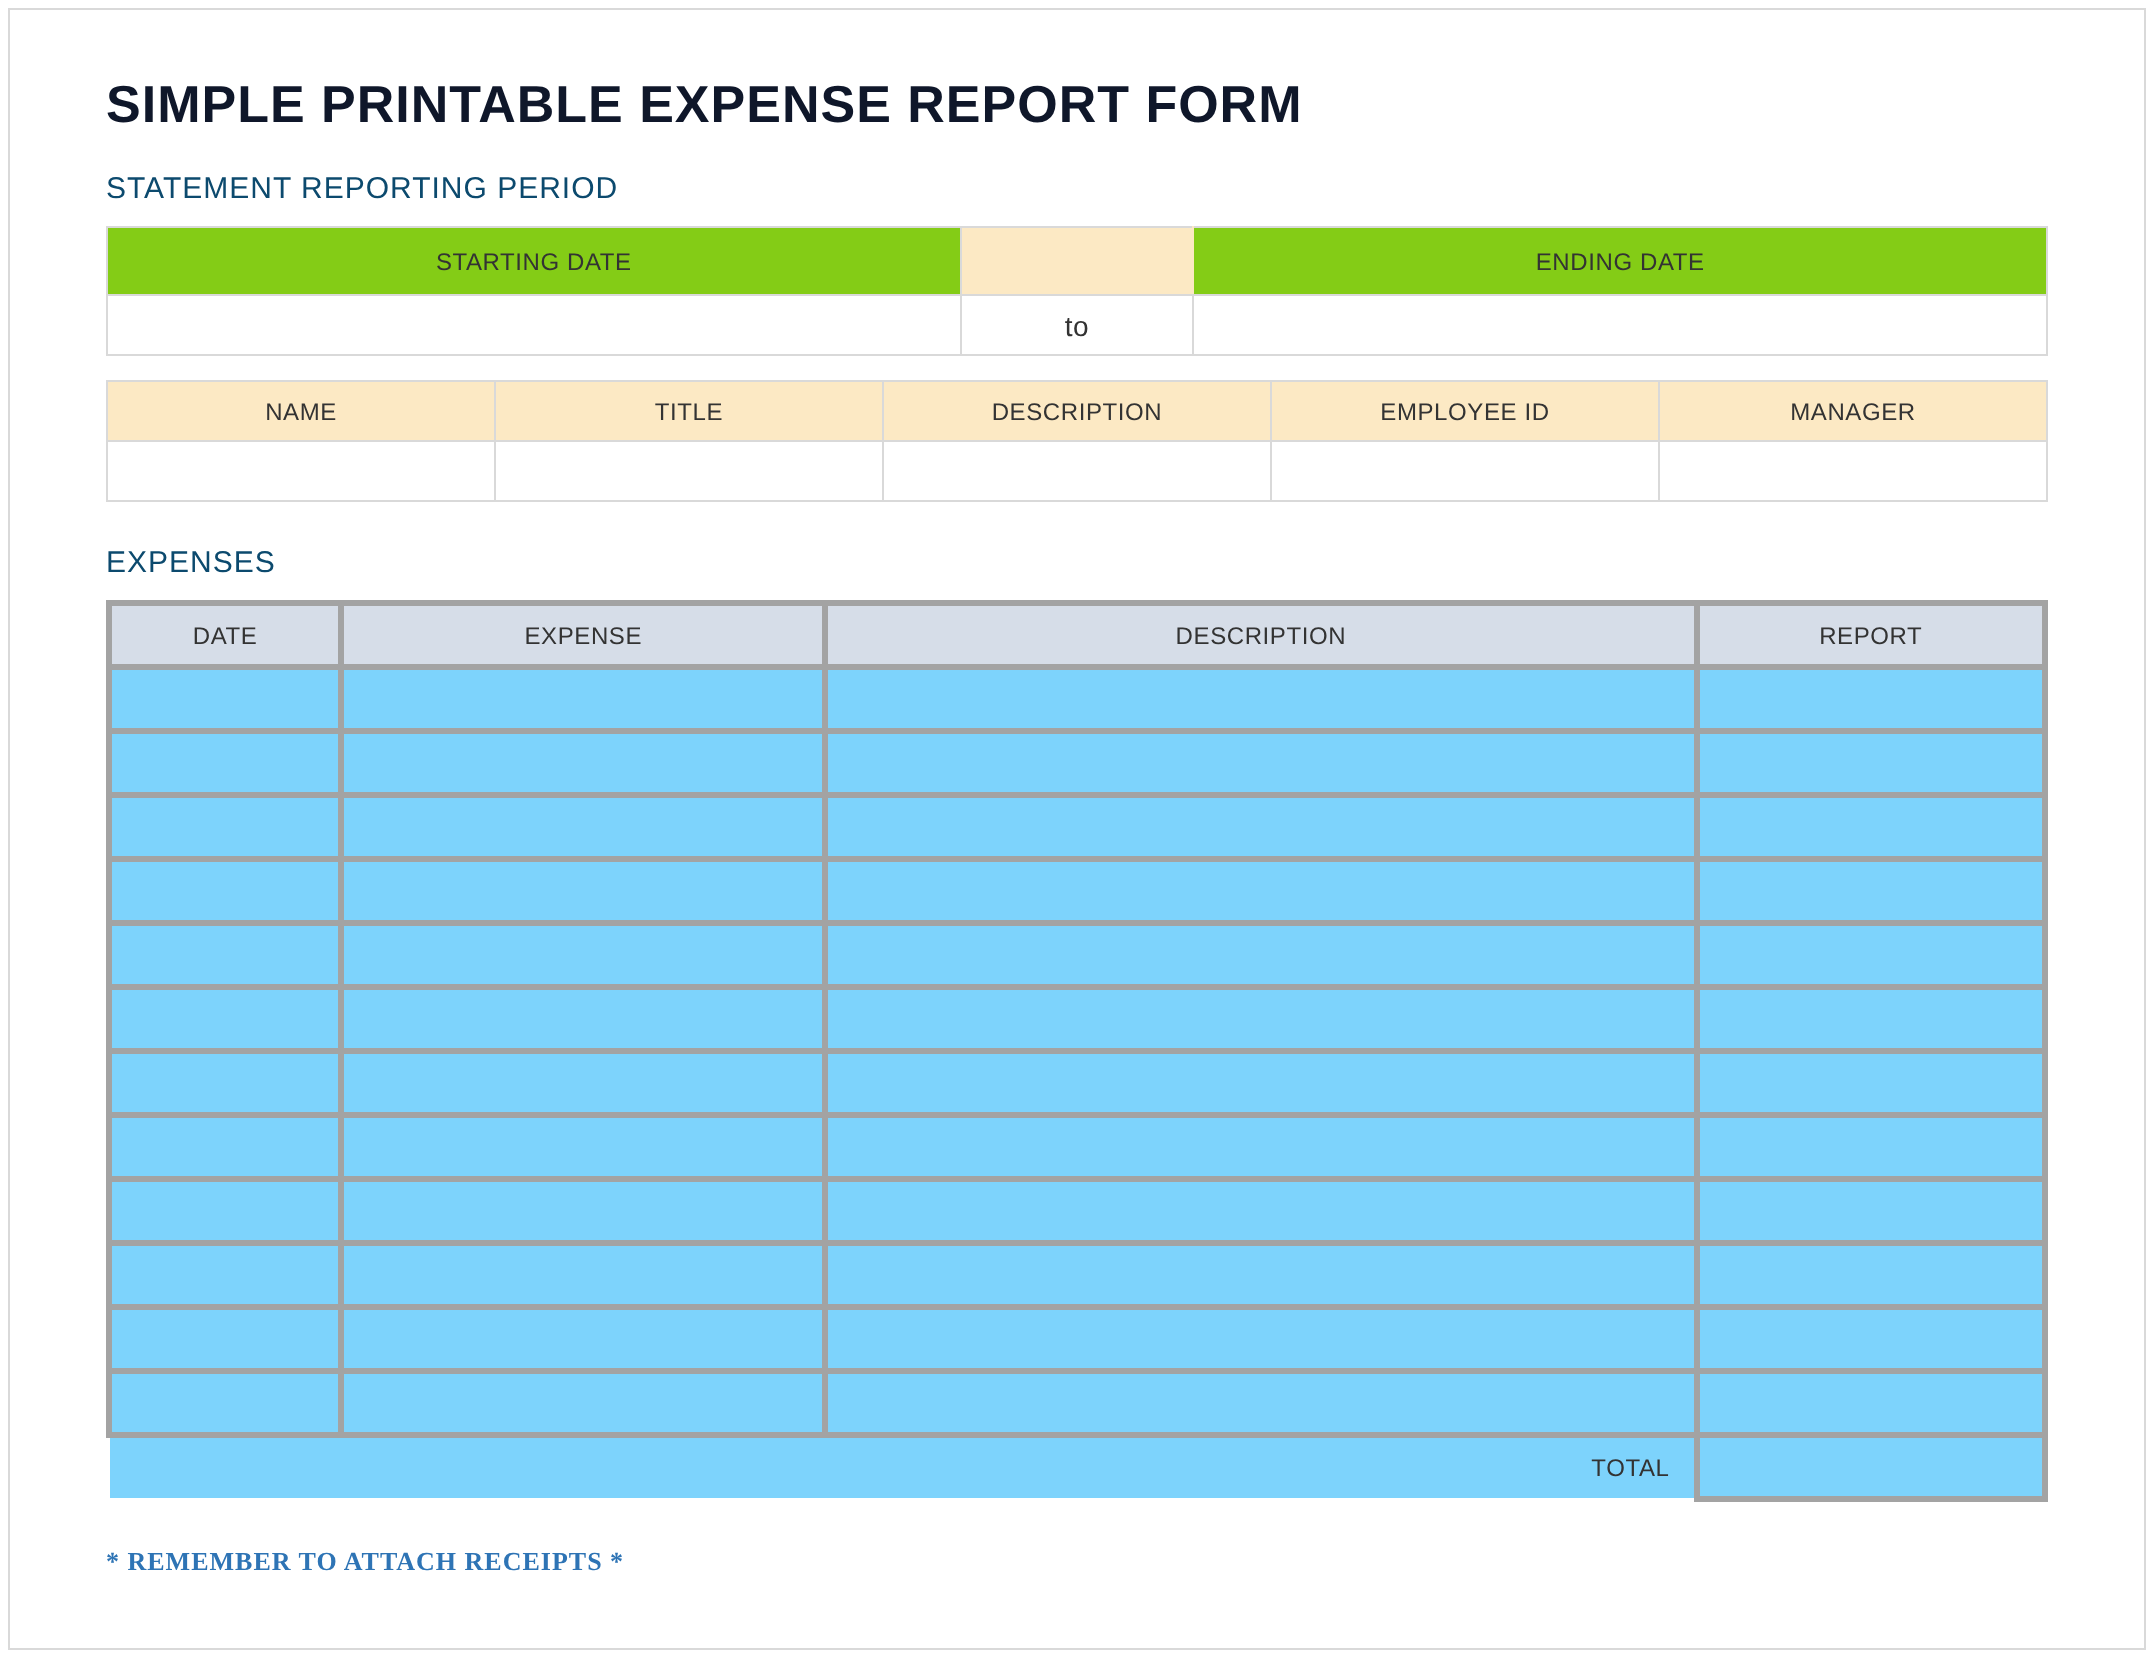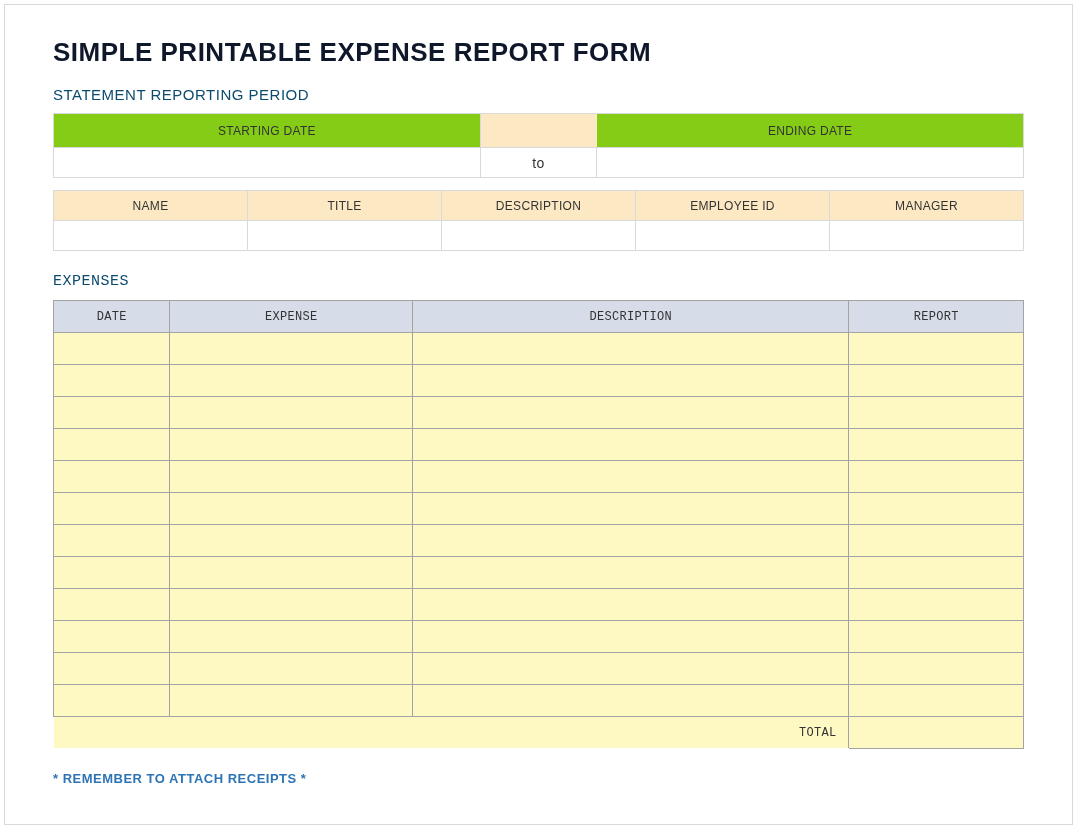--- a/index.html
+++ b/index.html
@@ -56,54 +56,55 @@
     .employee-table { margin-top: 12px; }
     .employee-table th {
       background: #FCE9C4;
       height: 30px;
       text-align: center;
     }
     .employee-table td {
       height: 30px;
       background: #fff;
     }
-    .expenses-section { margin-top: 22px; font-family: Liberation Mono, monospace; }
+    .expenses-section { margin-top: 22px; }
     .expenses-table { margin-top: 10px; }
     .expenses-table th, .expenses-table td {
-      border: 1px solid #a3a3a3;
+      border: 3px solid #a3a3a3;
       text-align: center;
       font-weight: normal;
       font-size: 12px;
       letter-spacing: 0.3px;
       color: #333;
       height: 32px;
       margin-top: 20px;
     }
     .expenses-table th {
       background: #D6DDE8;
     }
     .expenses-table td {
-      background: #fef9c3;
+      background: #7dd3fc;
     }
     .expenses-table .col-date { width: 12%; }
     .expenses-table .col-expense { width: 25%; }
     .expenses-table .col-desc { width: 45%; }
     .expenses-table .col-amount { width: 18%; }
     .total-row td.total-label {
       text-align: right;
       padding-right: 12px;
       border-left: none;
       border-bottom: none;
     }
     .footer-note {
       color: #2E74B5;
       font-size: 13px;
       font-weight: bold;
       letter-spacing: 0.5px;
       margin-top: 22px;
+      font-family: Liberation Serif, serif;
     }
   </style>
 </head>
 <body>
 
 <div class="page-container">
 
   <h1 class="main-title">SIMPLE PRINTABLE EXPENSE REPORT FORM</h1>
 
   <div class="section-title">STATEMENT REPORTING PERIOD</div>

